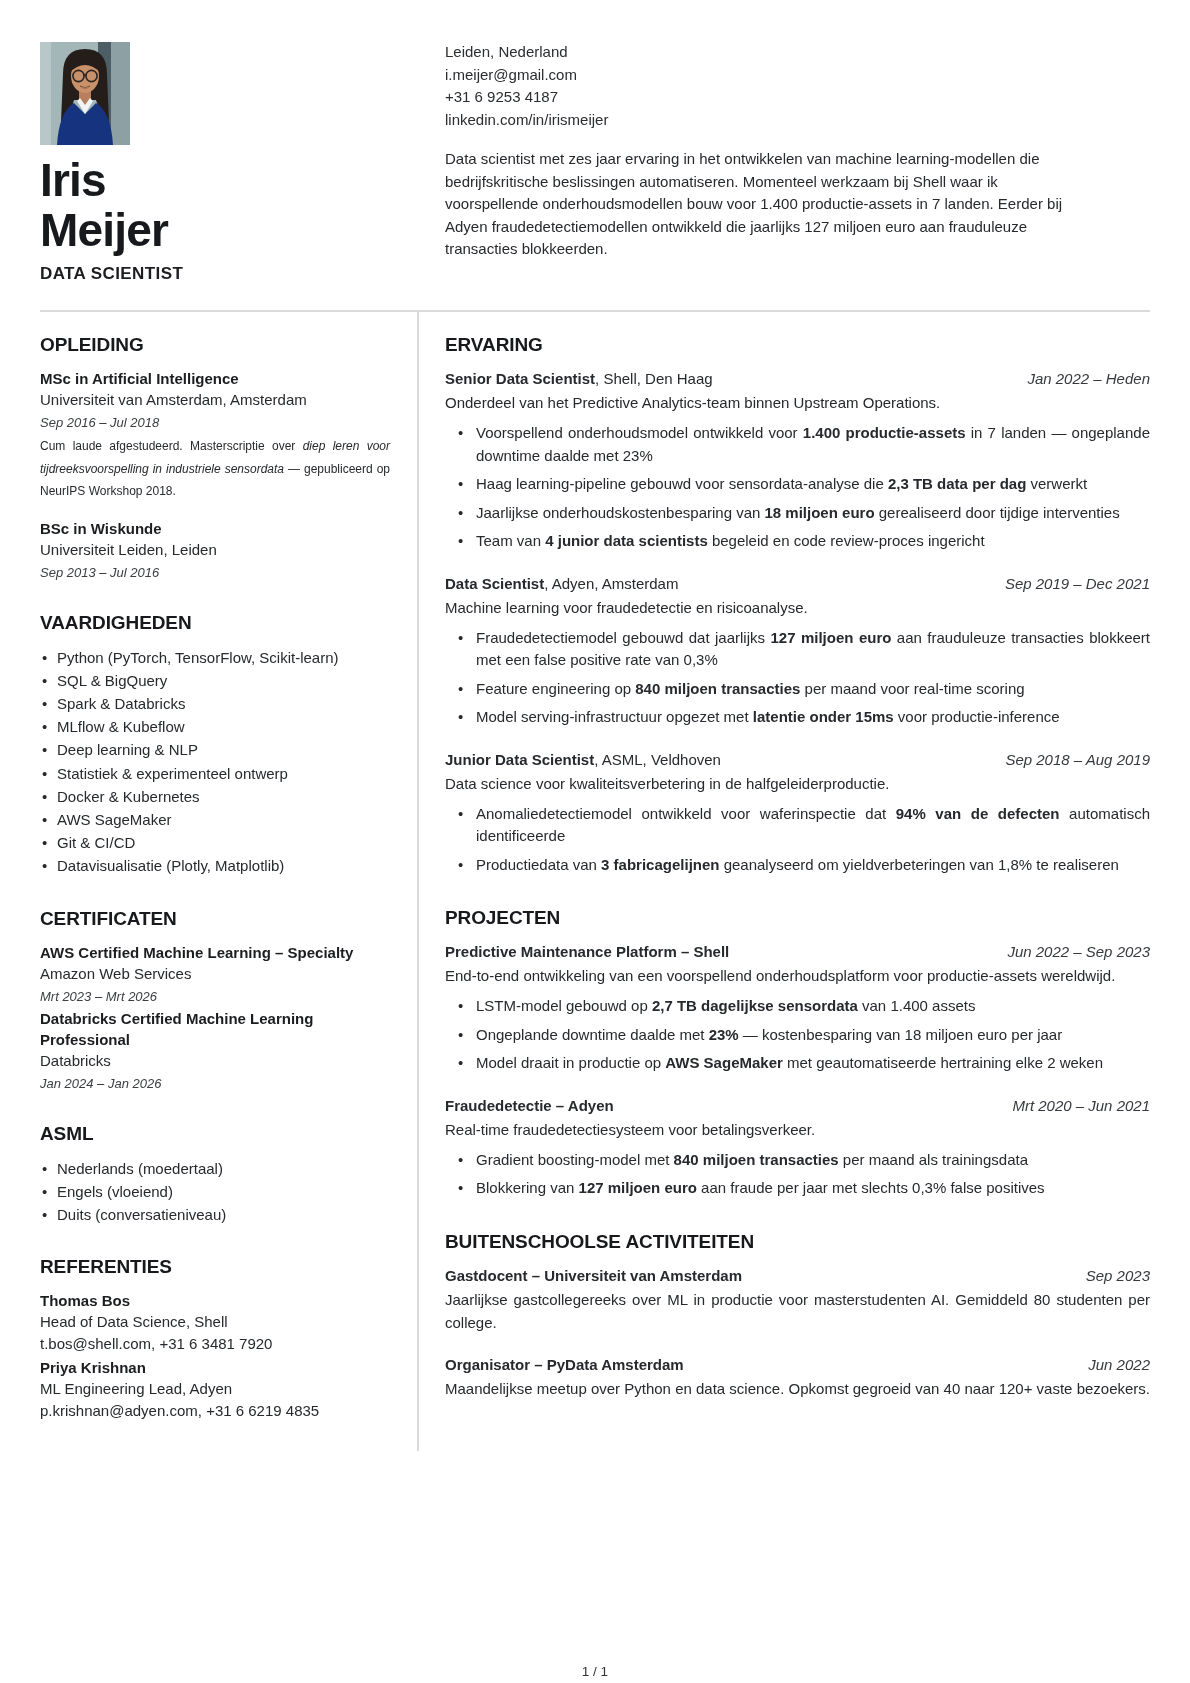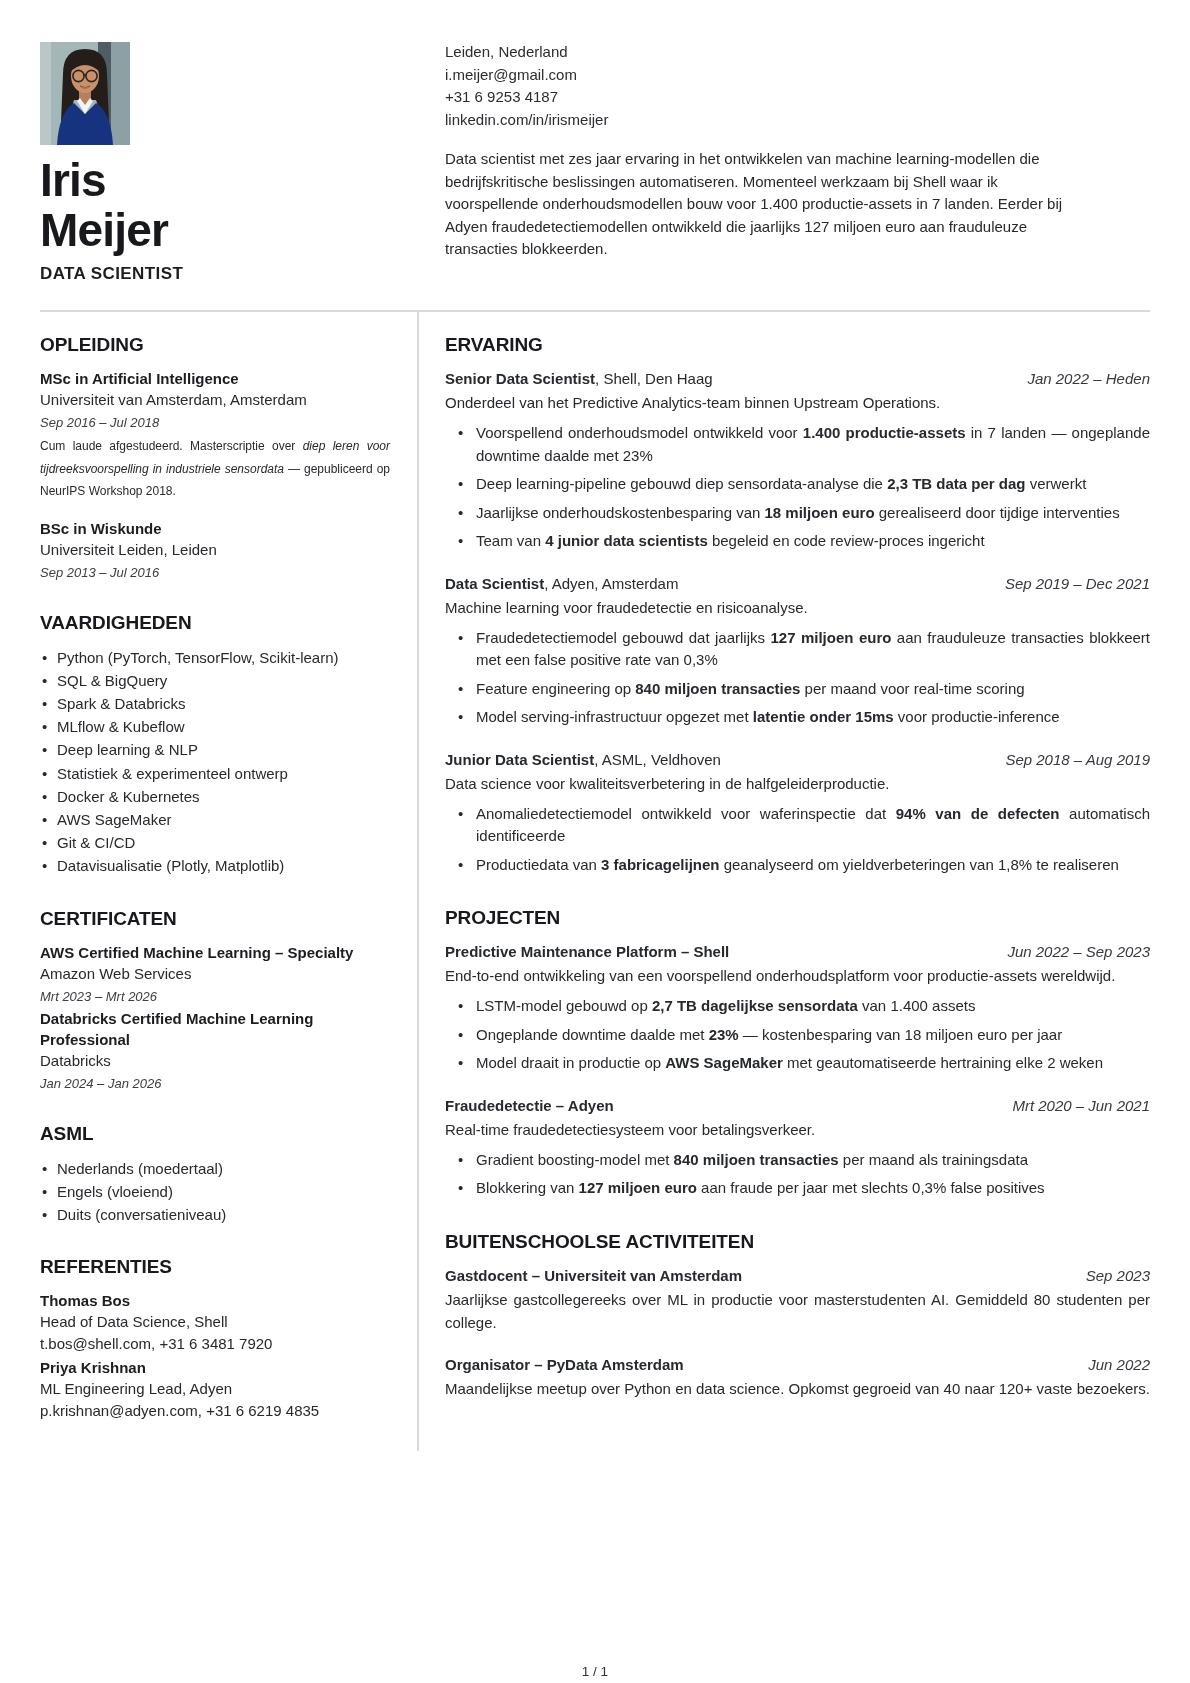--- a/index.html
+++ b/index.html
@@ -184,21 +184,21 @@
         <h2 class="section">ERVARING</h2>
 
         <div class="job">
           <div class="job-head">
             <div class="job-title rich"><span class="b">Senior Data Scientist</span><span>, Shell, Den Haag</span></div>
             <div class="job-dates">Jan 2022 – Heden</div>
           </div>
           <div class="job-summary">Onderdeel van het Predictive Analytics-team binnen Upstream Operations.</div>
           <ul class="bullets">
             <li class="rich"><span>Voorspellend onderhoudsmodel ontwikkeld voor </span><span class="b">1.400 productie-assets</span><span> in 7 landen — ongeplande downtime daalde met 23%</span></li>
-            <li class="rich"><span>Deep learning-pipeline gebouwd diep sensordata-analyse die </span><span class="b">2,3 TB data per dag</span><span> verwerkt</span></li>
+            <li class="rich"><span>Haag learning-pipeline gebouwd voor sensordata-analyse die </span><span class="b">2,3 TB data per dag</span><span> verwerkt</span></li>
             <li class="rich"><span>Jaarlijkse onderhoudskostenbesparing van </span><span class="b">18 miljoen euro</span><span> gerealiseerd door tijdige interventies</span></li>
             <li class="rich"><span>Team van </span><span class="b">4 junior data scientists</span><span> begeleid en code review-proces ingericht</span></li>
           </ul>
         </div>
 
         <div class="job">
           <div class="job-head">
             <div class="job-title rich"><span class="b">Data Scientist</span><span>, Adyen, Amsterdam</span></div>
             <div class="job-dates">Sep 2019 – Dec 2021</div>
           </div>

